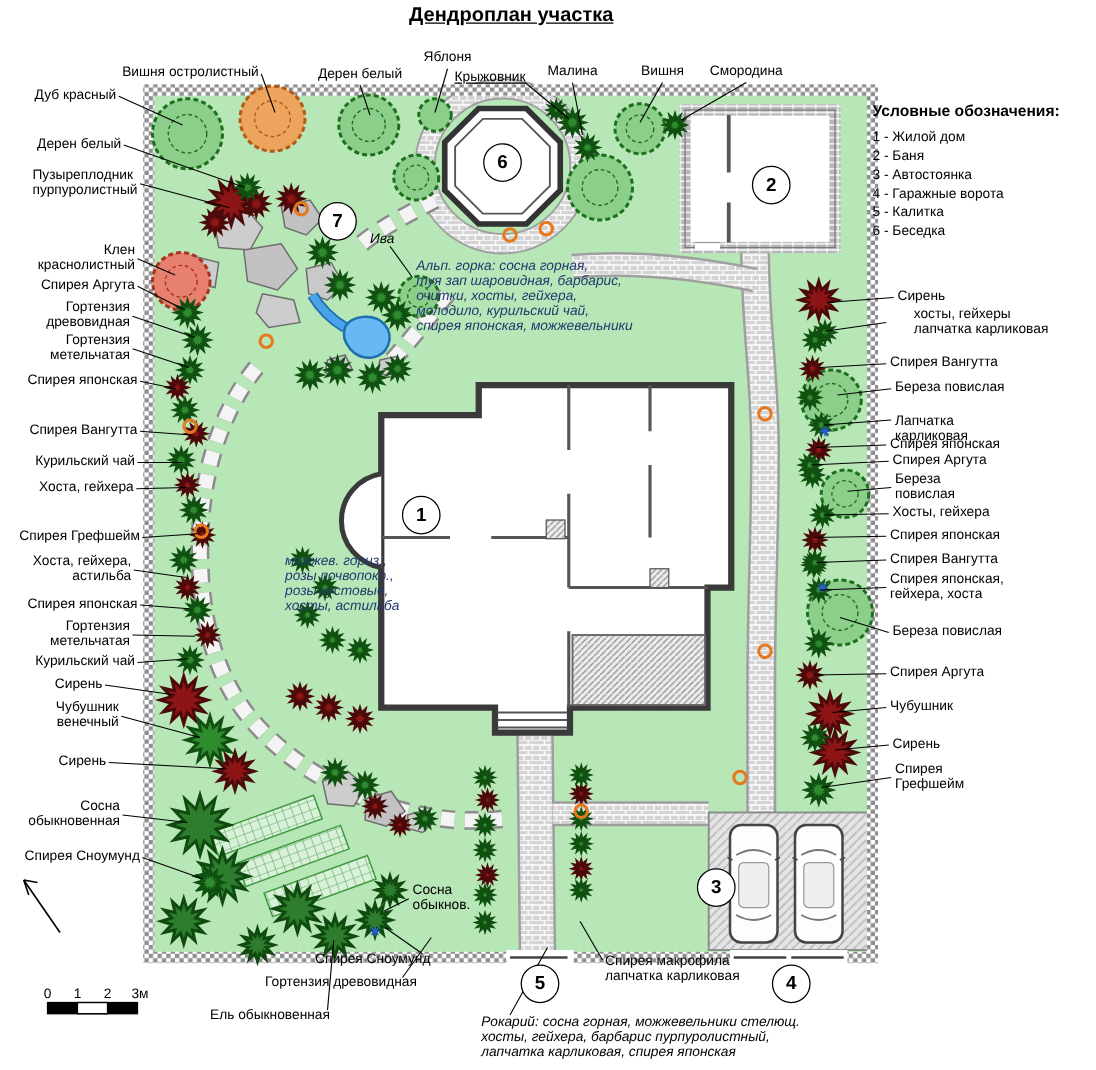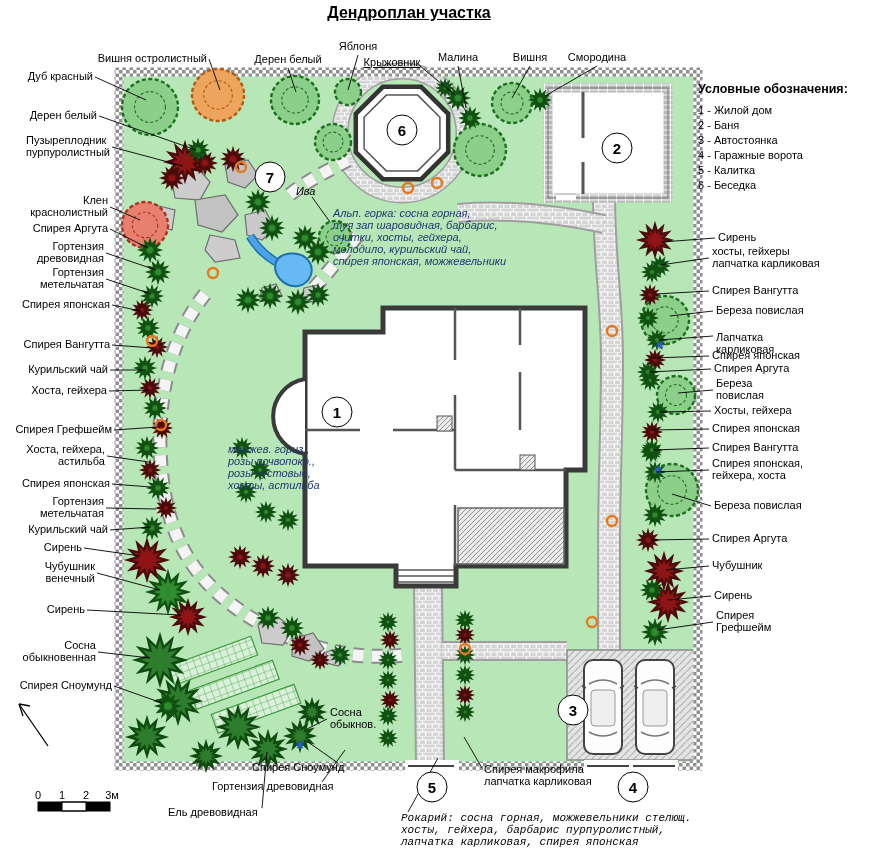--- a/index.html
+++ b/index.html
@@ -399,21 +399,21 @@
     <div class="label" style="top: 639px; right: 781px; text-align: right;">Сосна
 обыкновенная</div>
     <div class="label" style="top: 679px; right: 765px; text-align: right;">Спирея Сноумунд</div>
     <div class="label" style="top: 53px; left: 288px; transform: translateX(-50%); text-align: center;">Дерен белый</div>
     <div class="label" style="top: 40px; left: 358px; transform: translateX(-50%); text-align: center;">Яблоня</div>
     <div class="label" style="top: 56px; left: 392px; transform: translateX(-50%); text-align: center; text-decoration: underline;">Крыжовник</div>
     <div class="label" style="top: 51px; left: 458px; transform: translateX(-50%); text-align: center;">Малина</div>
     <div class="label" style="top: 51px; left: 530px; transform: translateX(-50%); ">Вишня</div>
     <div class="label" style="top: 51px; left: 597px; transform: translateX(-50%); text-align: center;">Смородина</div>
     <div class="label" style="top: 231px; left: 718px;">Сирень</div>
-    <div class="label" style="top: 245px; left: 712px;">хосты, гейхеры
+    <div class="label" style="top: 245px; left: 731px;">хосты, гейхеры
 лапчатка карликовая</div>
     <div class="label" style="top: 284px; left: 712px;">Спирея Вангутта</div>
     <div class="label" style="top: 304px; left: 716px;">Береза повислая</div>
     <div class="label" style="top: 331px; left: 716px;">Лапчатка
 карликовая</div>
     <div class="label" style="top: 349px; left: 712px;">Спирея японская</div>
     <div class="label" style="top: 362px; left: 714px;">Спирея Аргута</div>
     <div class="label" style="top: 377px; left: 716px;">Береза
 повислая</div>
     <div class="label" style="top: 404px; left: 714px;">Хосты, гейхера</div>
@@ -424,22 +424,22 @@
     <div class="label" style="top: 499px; left: 714px;">Береза повислая</div>
     <div class="label" style="top: 532px; left: 712px;">Спирея Аргута</div>
     <div class="label" style="top: 559px; left: 712px;">Чубушник</div>
     <div class="label" style="top: 589px; left: 714px;">Сирень</div>
     <div class="label" style="top: 609px; left: 716px;">Спирея
 Грефшейм</div>
     <div class="label" style="top: 706px; left: 330px;">Сосна
 обыкнов.</div>
     <div class="label" style="top: 761px; left: 252px;">Спирея Сноумунд</div>
     <div class="label" style="top: 780px; left: 212px;">Гортензия древовидная</div>
-    <div class="label" style="top: 806px; left: 168px;">Ель древовидная</div>
-    <div class="label i" style="top: 812px; left: 401px; font-family: Liberation Mono, monospace;">Рокарий: сосна горная, можжевельники стелющ.
+    <div class="label" style="top: 806px; left: 168px;">Ель обыкновенная</div>
+    <div class="label i" style="top: 812px; left: 385px;">Рокарий: сосна горная, можжевельники стелющ.
 хосты, гейхера, барбарис пурпуролистный,
 лапчатка карликовая, спирея японская</div>
     <div class="label" style="top: 763px; left: 484px;">Спирея макрофила
 лапчатка карликовая</div>
     <div class="label i" style="top: 185px; left: 296px;">Ива</div>
     <div class="label i" style="top: 443px; left: 228px; color: rgb(34, 56, 110);">можжев. гориз.,
 розы почвопокр.,
 розы кустовые,
 хосты, астильба</div>
     <div class="label i" style="top: 207px; left: 333px; color: rgb(34, 56, 110);">Альп. горка: сосна горная,

